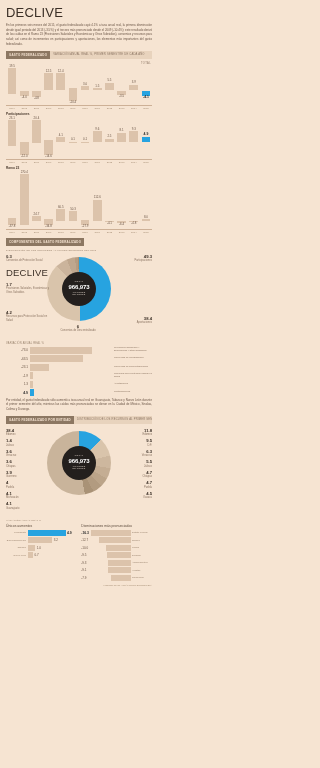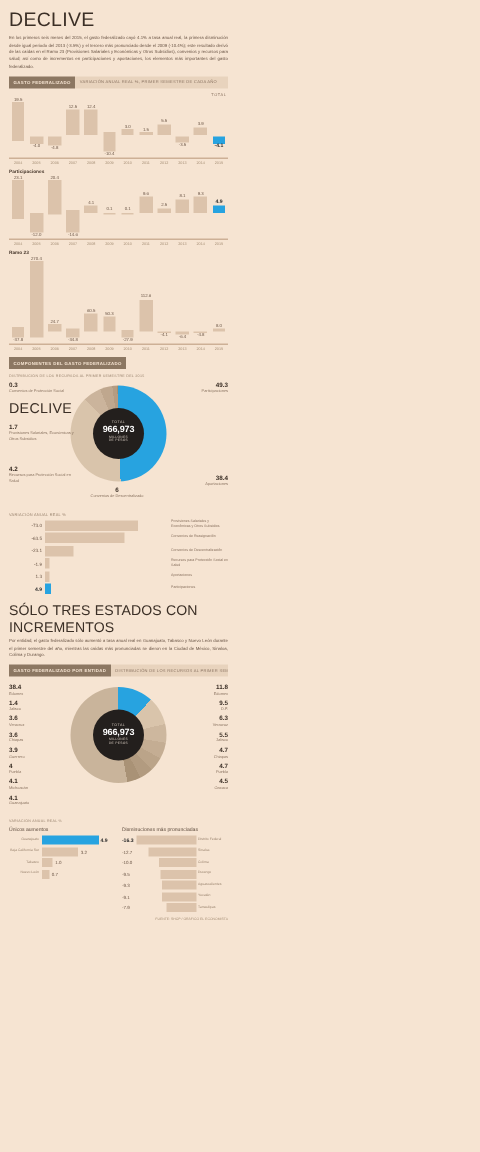--- a/index.html
+++ b/index.html
@@ -440,21 +440,20 @@
       </div>
       <div class="hrow">
         <div class="hval accent">4.9</div>
         <div class="hbarbox">
           <div class="hbar accent" style="width: 4.16164px;"></div>
         </div>
         <div class="hname">Participaciones</div>
       </div>
     </div>
 
-  <h2 class="title2">SÓLO TRES ESTADOS CON INCREMENTOS</h2>
   <p class="lede">Por entidad, el gasto federalizado sólo aumentó a tasa anual real en Guanajuato, Tabasco y Nuevo León durante el primer semestre del año, mientras las caídas más pronunciadas se dieron en la Ciudad de México, Sinaloa, Colima y Durango.</p>
 
   <div class="ribbon">
     <div class="tag">GASTO FEDERALIZADO POR ENTIDAD</div>
     <div class="sub">DISTRIBUCIÓN DE LOS RECURSOS AL PRIMER SEMESTRE DEL 2015</div>
   </div>
 
   <div class="donutwrap" style="height:92px">
     <div class="donut" id="donut2" style="background: conic-gradient(rgb(39, 163, 224) 0deg, rgb(39, 163, 224) 42.48deg, rgb(217, 196, 171) 42.48deg, rgb(217, 196, 171) 76.68deg, rgb(205, 183, 158) 76.68deg, rgb(205, 183, 158) 99.36deg, rgb(196, 173, 147) 99.36deg, rgb(196, 173, 147) 119.16deg, rgb(187, 164, 137) 119.16deg, rgb(187, 164, 137) 136.08deg, rgb(178, 155, 128) 136.08deg, rgb(178, 155, 128) 153deg, rgb(169, 146, 118) 153deg, rgb(169, 146, 118) 169.2deg, rgb(201, 180, 155) 169.2deg, rgb(201, 180, 155) 360deg);">
       <div class="hole">

